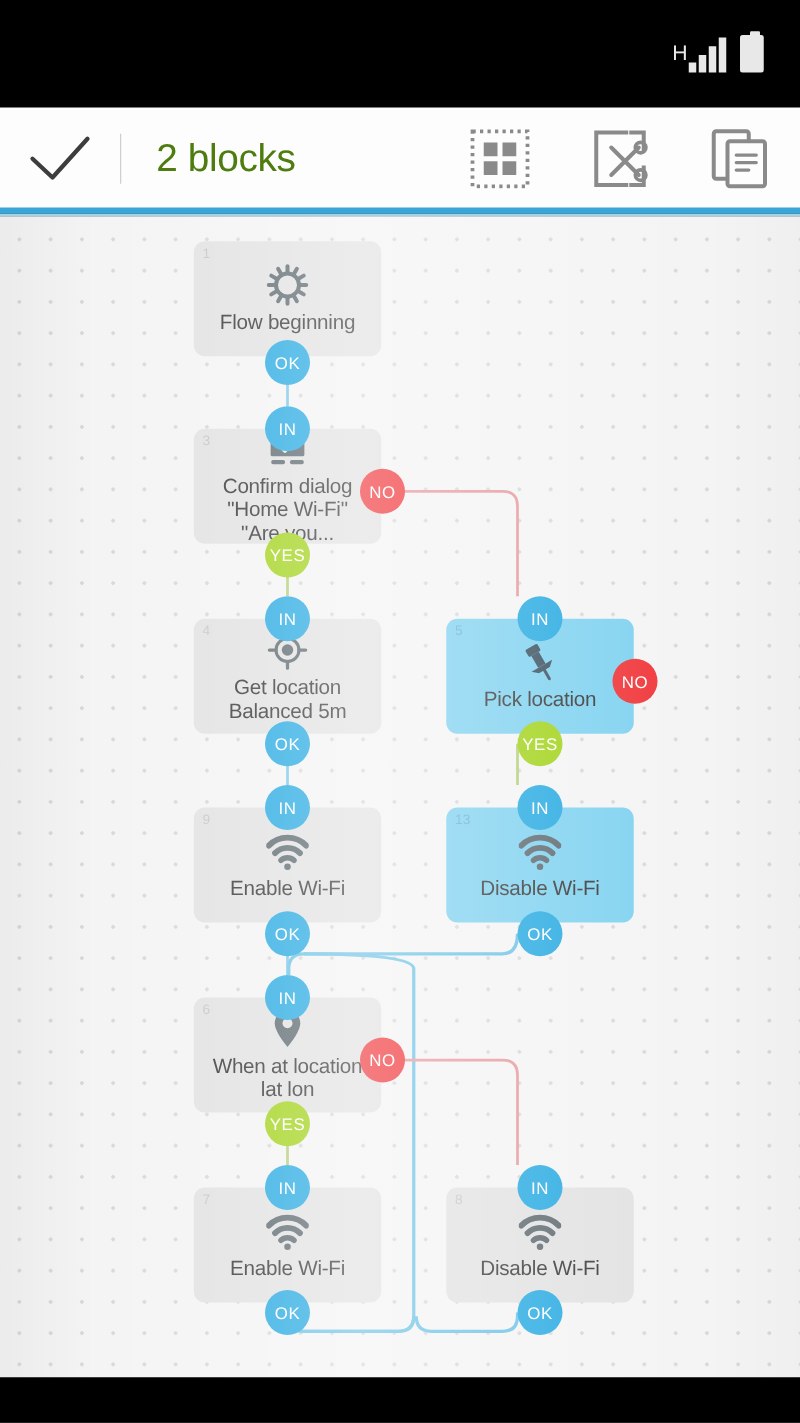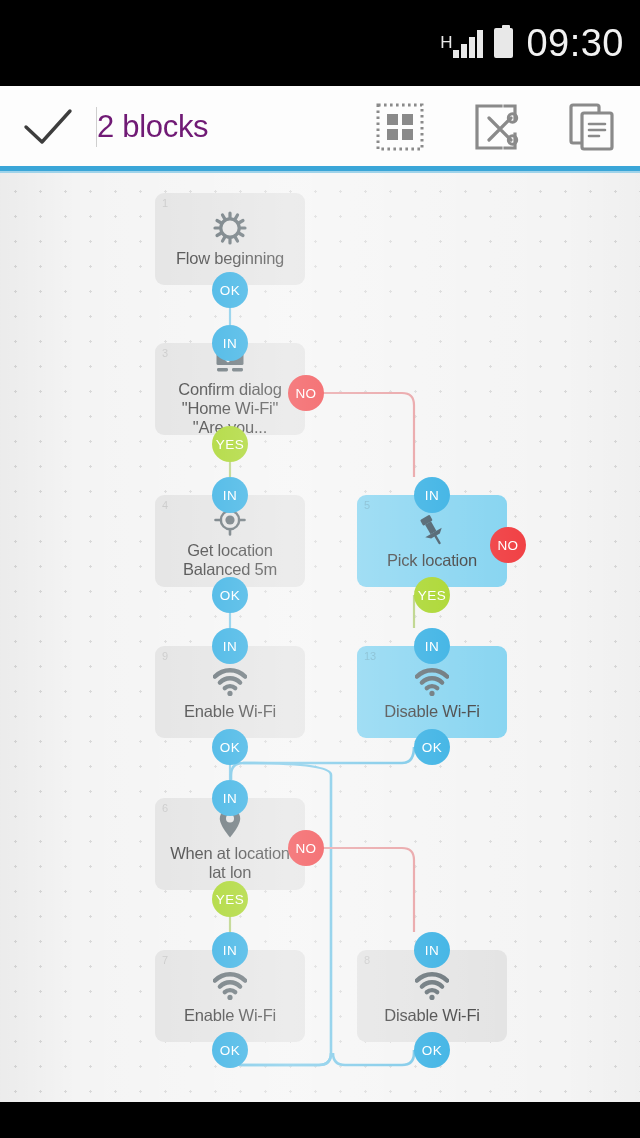--- a/index.html
+++ b/index.html
@@ -32,21 +32,21 @@
   .sb-time { color: #f2f2f2; font-size: 38px; letter-spacing: 0.5px; line-height: 1;
              font-family: "Liberation Sans", sans-serif; }
 
   
   .toolbar {
     position: absolute; left: 0; top: 86px; width: 640px; height: 82px;
     background: #fdfdfd; display: flex; align-items: center;
   }
   .tb-check { width: 96px; height: 82px; display: flex; align-items: center; justify-content: center; }
   .tb-sep { width: 1px; height: 40px; background: #cfcfcf; }
-  .tb-title { font-size: 31px; color: #701a75; letter-spacing: -0.3px; white-space: nowrap; }
+  .tb-title { font-size: 31px; color: #4d7c0f; margin-left: 28px; letter-spacing: -0.3px; white-space: nowrap; }
   .tb-spacer { flex: 1; }
   .tb-btn { width: 96px; height: 82px; display: flex; align-items: center; justify-content: center; }
   .tb-underline { position: absolute; left: 0; top: 166px; width: 640px; height: 5px;
                   background: #3aa6d8; }
   .tb-underline2 { position: absolute; left: 0; top: 171px; width: 640px; height: 2px;
                   background: #9fd3ea; }
 
   
   .canvas {
     position: absolute; left: 0; top: 173px; width: 640px; height: 929px;
@@ -96,21 +96,20 @@
 
   <div class="statusbar">
     <span class="sb-h">H</span>
     <span class="sb-signal">
         <i></i>
         <i></i>
         <i></i>
         <i></i>
       </span>
     <span class="sb-batt"></span>
-    <span class="sb-time">09:30</span>
   </div>
 
   <div class="toolbar">
     <div class="tb-check">
       <svg width="50" height="38" viewBox="0 0 50 38">
         <path d="M3 19 L19 34 L47 3" fill="none" stroke="#3d3d3d" stroke-width="3.4" stroke-linecap="round" stroke-linejoin="round"></path>
       </svg>
     </div>
     <div class="tb-sep"></div>
     <div class="tb-title">2 blocks</div>

